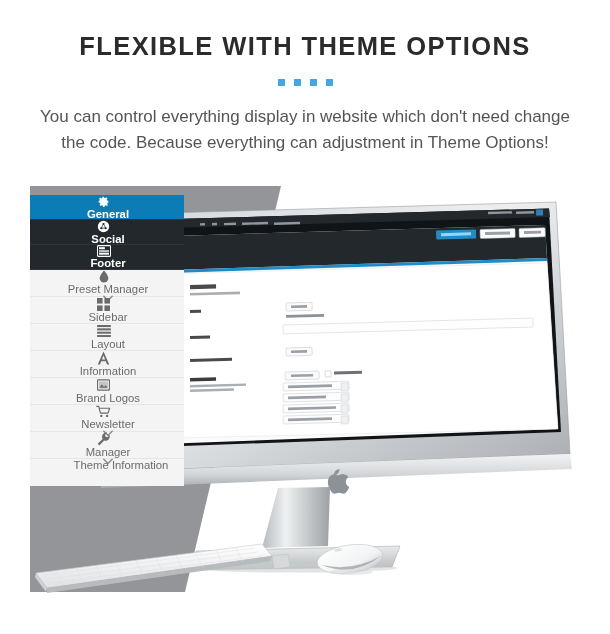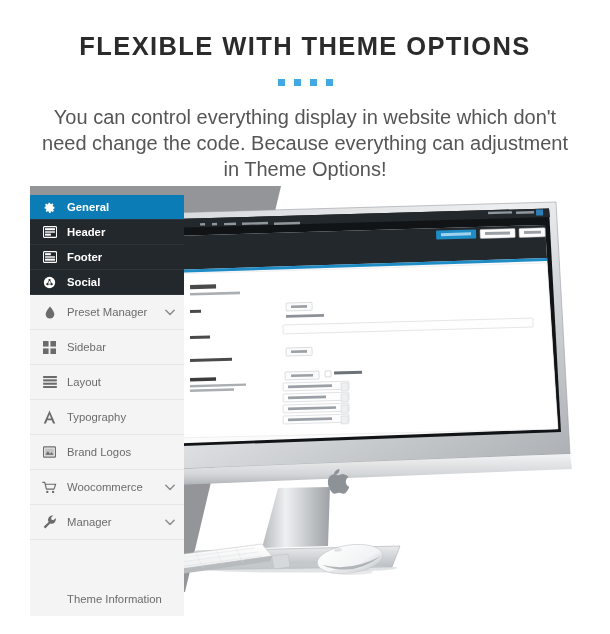--- a/index.html
+++ b/index.html
@@ -42,21 +42,21 @@
   }
   #title-dots i {
     display: block;
     width: 7px;
     height: 7px;
     background: #42a9e0;
   }
   #page-subtitle {
     margin: 0;
     padding-top: 17px;
-    font-size: 20px;
+    font-size: 17px;
     line-height: 26px;
     color: #555555;
     font-family: "Liberation Sans", sans-serif;
     width: 540px;
     margin-left: auto;
     margin-right: auto;
   }
 
   
   #gray-backdrop {
@@ -91,35 +91,36 @@
   .menu-group-dark { background: #23282d; }
   .menu-group-light { background: #f4f4f4; }
 
   .menu-item {
     display: flex;
     align-items: center;
     height: 25px;
     padding: 0 9px 0 11px;
     box-sizing: border-box;
     font-size: 11.3px;
+    flex-direction: column;
   }
   .menu-group-dark .menu-item {
     color: #ffffff;
     font-weight: bold;
     border-bottom: 1px solid #2f353b;
   }
   .menu-group-dark .menu-item.active {
     background: #0b7cb5;
   }
   .menu-group-light .menu-item {
     color: #6b6b6b;
     border-bottom: 1px solid #e6e6e6;
-    height: 35px;
-  }
-  .menu-group-light .menu-item:last-child { border-bottom: none; margin-top: 41px; }
+    height: 27px;
+  }
+  .menu-group-light .menu-item:last-child { border-bottom: none; }
 
   .menu-icon {
     width: 17px;
     min-width: 17px;
     height: 14px;
     margin-right: 9px;
     display: flex;
     align-items: center;
     justify-content: center;
   }
@@ -417,61 +418,50 @@
     <div class="menu-item active">
       <span class="menu-icon">
         <svg width="13" height="13" viewBox="0 0 24 24" fill="#ffffff">
           <path d="M12 8a4 4 0 100 8 4 4 0 000-8zm0 6.2A2.2 2.2 0 1112 9.8a2.2 2.2 0 010 4.4z"></path>
           <path d="M21 13.4v-2.8l-2.5-.4a6.9 6.9 0 00-.8-1.9l1.5-2-2-2-2 1.5a6.9 6.9 0 00-1.9-.8L12.9 3h-2.8l-.4 2.5a6.9 6.9 0 00-1.9.8l-2-1.5-2 2 1.5 2a6.9 6.9 0 00-.8 1.9L3 11.1v2.8l2.5.4c.2.7.5 1.3.8 1.9l-1.5 2 2 2 2-1.5c.6.3 1.2.6 1.9.8l.4 2.5h2.8l.4-2.5c.7-.2 1.3-.5 1.9-.8l2 1.5 2-2-1.5-2c.3-.6.6-1.2.8-1.9l2.5-.4z"></path>
         </svg>
       </span>
       <span class="menu-label">General</span>
     </div>
 
-    <div class="menu-item">
-      <span class="menu-icon">
-        <svg width="14" height="12" viewBox="0 0 18 15">
-          <rect x="0.6" y="0.6" width="16.8" height="13.8" rx="1.2" fill="none" stroke="#ffffff" stroke-width="1.4"></rect>
-          <rect x="2.6" y="2.6" width="12.8" height="2.6" fill="#ffffff"></rect>
-          <rect x="2.6" y="6.6" width="12.8" height="1.8" fill="#ffffff"></rect>
-          <rect x="2.6" y="9.6" width="7.5" height="2.6" fill="#ffffff"></rect>
-        </svg>
-      </span>
-      <span class="menu-label">Header</span>
-    </div>
-
-    <div class="menu-item">
-      <span class="menu-icon">
-        <svg width="14" height="12" viewBox="0 0 18 15">
-          <rect x="0.6" y="0.6" width="16.8" height="13.8" rx="1.2" fill="none" stroke="#ffffff" stroke-width="1.4"></rect>
-          <rect x="2.6" y="2.6" width="7.5" height="2.6" fill="#ffffff"></rect>
-          <rect x="2.6" y="6.6" width="12.8" height="1.8" fill="#ffffff"></rect>
-          <rect x="2.6" y="9.6" width="12.8" height="2.6" fill="#ffffff"></rect>
-        </svg>
-      </span>
-      <span class="menu-label">Footer</span>
-    </div>
 
     <div class="menu-item">
       <span class="menu-icon">
         <svg width="13" height="13" viewBox="0 0 24 24">
           <circle cx="12" cy="12" r="10.4" fill="#ffffff"></circle>
           <g fill="#23282d">
             <circle cx="12" cy="7.6" r="2.1"></circle>
             <circle cx="8.1" cy="15" r="2.1"></circle>
             <circle cx="15.9" cy="15" r="2.1"></circle>
             <rect x="9" y="9.4" width="1.1" height="4.6" transform="rotate(30 9.6 11.7)"></rect>
             <rect x="13.9" y="9.4" width="1.1" height="4.6" transform="rotate(-30 14.4 11.7)"></rect>
             <rect x="9.6" y="14.4" width="4.8" height="1.1"></rect>
           </g>
         </svg>
       </span>
       <span class="menu-label">Social</span>
     </div>
 
+    <div class="menu-item">
+      <span class="menu-icon">
+        <svg width="14" height="12" viewBox="0 0 18 15">
+          <rect x="0.6" y="0.6" width="16.8" height="13.8" rx="1.2" fill="none" stroke="#ffffff" stroke-width="1.4"></rect>
+          <rect x="2.6" y="2.6" width="7.5" height="2.6" fill="#ffffff"></rect>
+          <rect x="2.6" y="6.6" width="12.8" height="1.8" fill="#ffffff"></rect>
+          <rect x="2.6" y="9.6" width="12.8" height="2.6" fill="#ffffff"></rect>
+        </svg>
+      </span>
+      <span class="menu-label">Footer</span>
+    </div>
+
   </div>
 
   <div class="menu-group-light">
 
     <div class="menu-item">
       <span class="menu-icon">
         <svg width="10" height="13" viewBox="0 0 14 18" fill="#6b6b6b">
           <path d="M7 0.6C7 0.6 1 7.6 1 11.3a6 6 0 0012 0C13 7.6 7 0.6 7 0.6z"></path>
         </svg>
       </span>
@@ -506,21 +496,21 @@
       </span>
       <span class="menu-label">Layout</span>
     </div>
 
     <div class="menu-item">
       <span class="menu-icon">
         <svg width="13" height="14" viewBox="0 0 14 15" fill="#6b6b6b">
           <path d="M7 0.6 L13.2 14.4 L10.8 14.4 L9.4 11 L4.6 11 L3.2 14.4 L0.8 14.4 Z M5.3 9.1 L8.7 9.1 L7 4.9 Z"></path>
         </svg>
       </span>
-      <span class="menu-label">Typography</span>
+      <span class="menu-label">Information</span>
     </div>
 
     <div class="menu-item">
       <span class="menu-icon">
         <svg width="13" height="12" viewBox="0 0 16 14">
           <rect x="0.7" y="0.7" width="14.6" height="12.6" rx="0.8" fill="none" stroke="#6b6b6b" stroke-width="1.4"></rect>
           <rect x="2.6" y="2.6" width="10.8" height="8.8" fill="#6b6b6b" opacity="0.35"></rect>
           <path d="M3 10.4 L6 6.2 L8.6 9.4 L10.6 7.4 L13 10.4 Z" fill="#6b6b6b"></path>
         </svg>
       </span>
@@ -528,21 +518,21 @@
     </div>
 
     <div class="menu-item">
       <span class="menu-icon">
         <svg width="15" height="13" viewBox="0 0 18 15" fill="none" stroke="#6b6b6b" stroke-width="1.4" stroke-linecap="round" stroke-linejoin="round">
           <path d="M0.9 1.3 L3.3 1.3 L5.3 9.4 L14.4 9.4 L16.4 3.6 L4.1 3.6"></path>
           <circle cx="6.4" cy="12.8" r="1.4" fill="#6b6b6b" stroke="none"></circle>
           <circle cx="13.3" cy="12.8" r="1.4" fill="#6b6b6b" stroke="none"></circle>
         </svg>
       </span>
-      <span class="menu-label">Woocommerce</span>
+      <span class="menu-label">Newsletter</span>
       <span class="menu-chevron">
         <svg width="10" height="7" viewBox="0 0 12 8">
             <path d="M1 1.4 L6 6.4 L11 1.4" fill="none" stroke="#6b6b6b" stroke-width="1.8" stroke-linecap="round" stroke-linejoin="round"></path>
           </svg>
       </span>
     </div>
 
     <div class="menu-item">
       <span class="menu-icon">
         <svg width="14" height="14" viewBox="0 0 16 16" fill="#6b6b6b">

